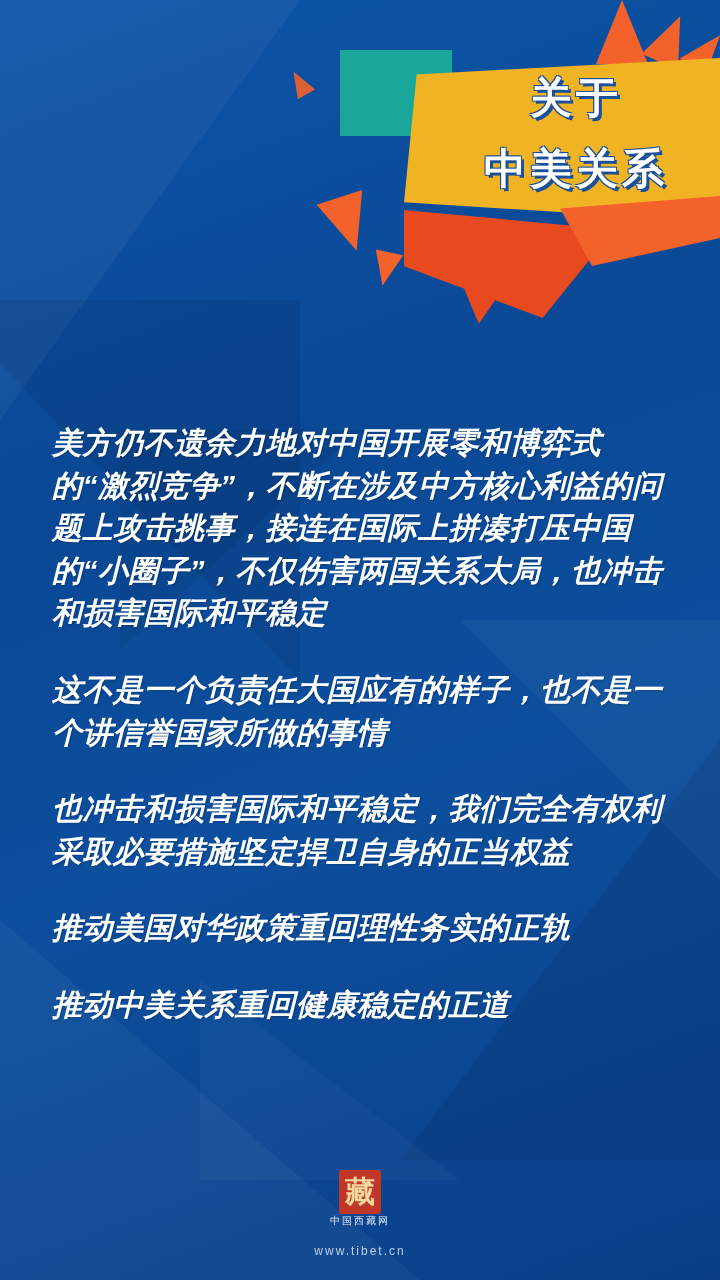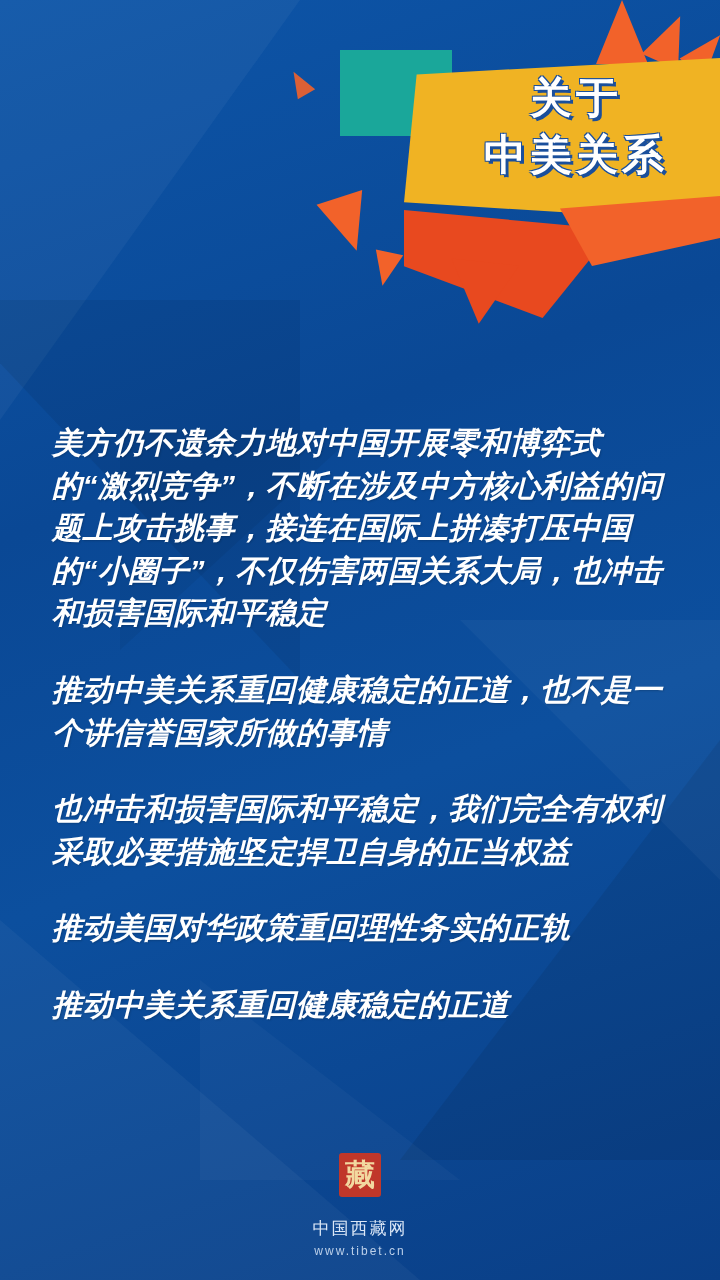--- a/index.html
+++ b/index.html
@@ -142,21 +142,21 @@
     font-weight: bold;
     line-height: 1.12;
     letter-spacing: 4px;
     text-shadow:
       3px 3px 0 #1a4f9c,
       -1px -1px 0 #1a4f9c,
       1px -1px 0 #1a4f9c,
       -1px 1px 0 #1a4f9c;
   }
   .title-line1 { font-size: 42px; }
-  .title-line2 { font-size: 42px; margin-top: 10px; }
+  .title-line2 { font-size: 42px; margin-top: 24px; }
 
   
   .content {
     position: absolute;
     left: 52px;
     top: 392px;
     width: 616px;
   }
   .para {
     color: #ffffff;
@@ -185,28 +185,28 @@
     height: 44px;
     background: #c0372a;
     color: #f2d9a0;
     font-family: "DejaVu Sans", "Liberation Sans", sans-serif;
     font-size: 30px;
     line-height: 44px;
     font-weight: bold;
     border-radius: 3px;
   }
   .site-name {
-    margin-top: 20px;
+    margin-top: 0;
     color: #dbe7f7;
     font-family: "DejaVu Sans", "Liberation Sans", sans-serif;
-    font-size: 17px;
+    font-size: 10px;
     letter-spacing: 2px;
   }
   .site-url {
-    margin-top: 4px;
+    margin-top: 16px;
     color: #bcd0ea;
     font-family: "Liberation Sans", sans-serif;
     font-size: 12px;
     letter-spacing: 2px;
   }
 </style>
 </head>
 <body>
 
 <div class="poster">
@@ -233,21 +233,21 @@
     <div class="spark s6"></div>
 
     <div class="title-block">
       <div class="title-line1">关于</div>
       <div class="title-line2">中美关系</div>
     </div>
   </div>
 
   <div class="content">
     <p class="para">美方仍不遗余力地对中国开展零和博弈式的“激烈竞争”，不断在涉及中方核心利益的问题上攻击挑事，接连在国际上拼凑打压中国的“小圈子”，不仅伤害两国关系大局，也冲击和损害国际和平稳定</p>
-    <p class="para">推动中美关系重回健康稳定的正道，也不是一个讲信誉国家所做的事情</p>
+    <p class="para">这不是一个负责任大国应有的样子，也不是一个讲信誉国家所做的事情</p>
     <p class="para">也冲击和损害国际和平稳定，我们完全有权利采取必要措施坚定捍卫自身的正当权益</p>
     <p class="para">推动美国对华政策重回理性务实的正轨</p>
     <p class="para">推动中美关系重回健康稳定的正道</p>
   </div>
 
   <div class="footer">
     <div class="logo-mark">藏</div>
     <div class="site-name">中国西藏网</div>
     <div class="site-url">www.tibet.cn</div>
   </div>

